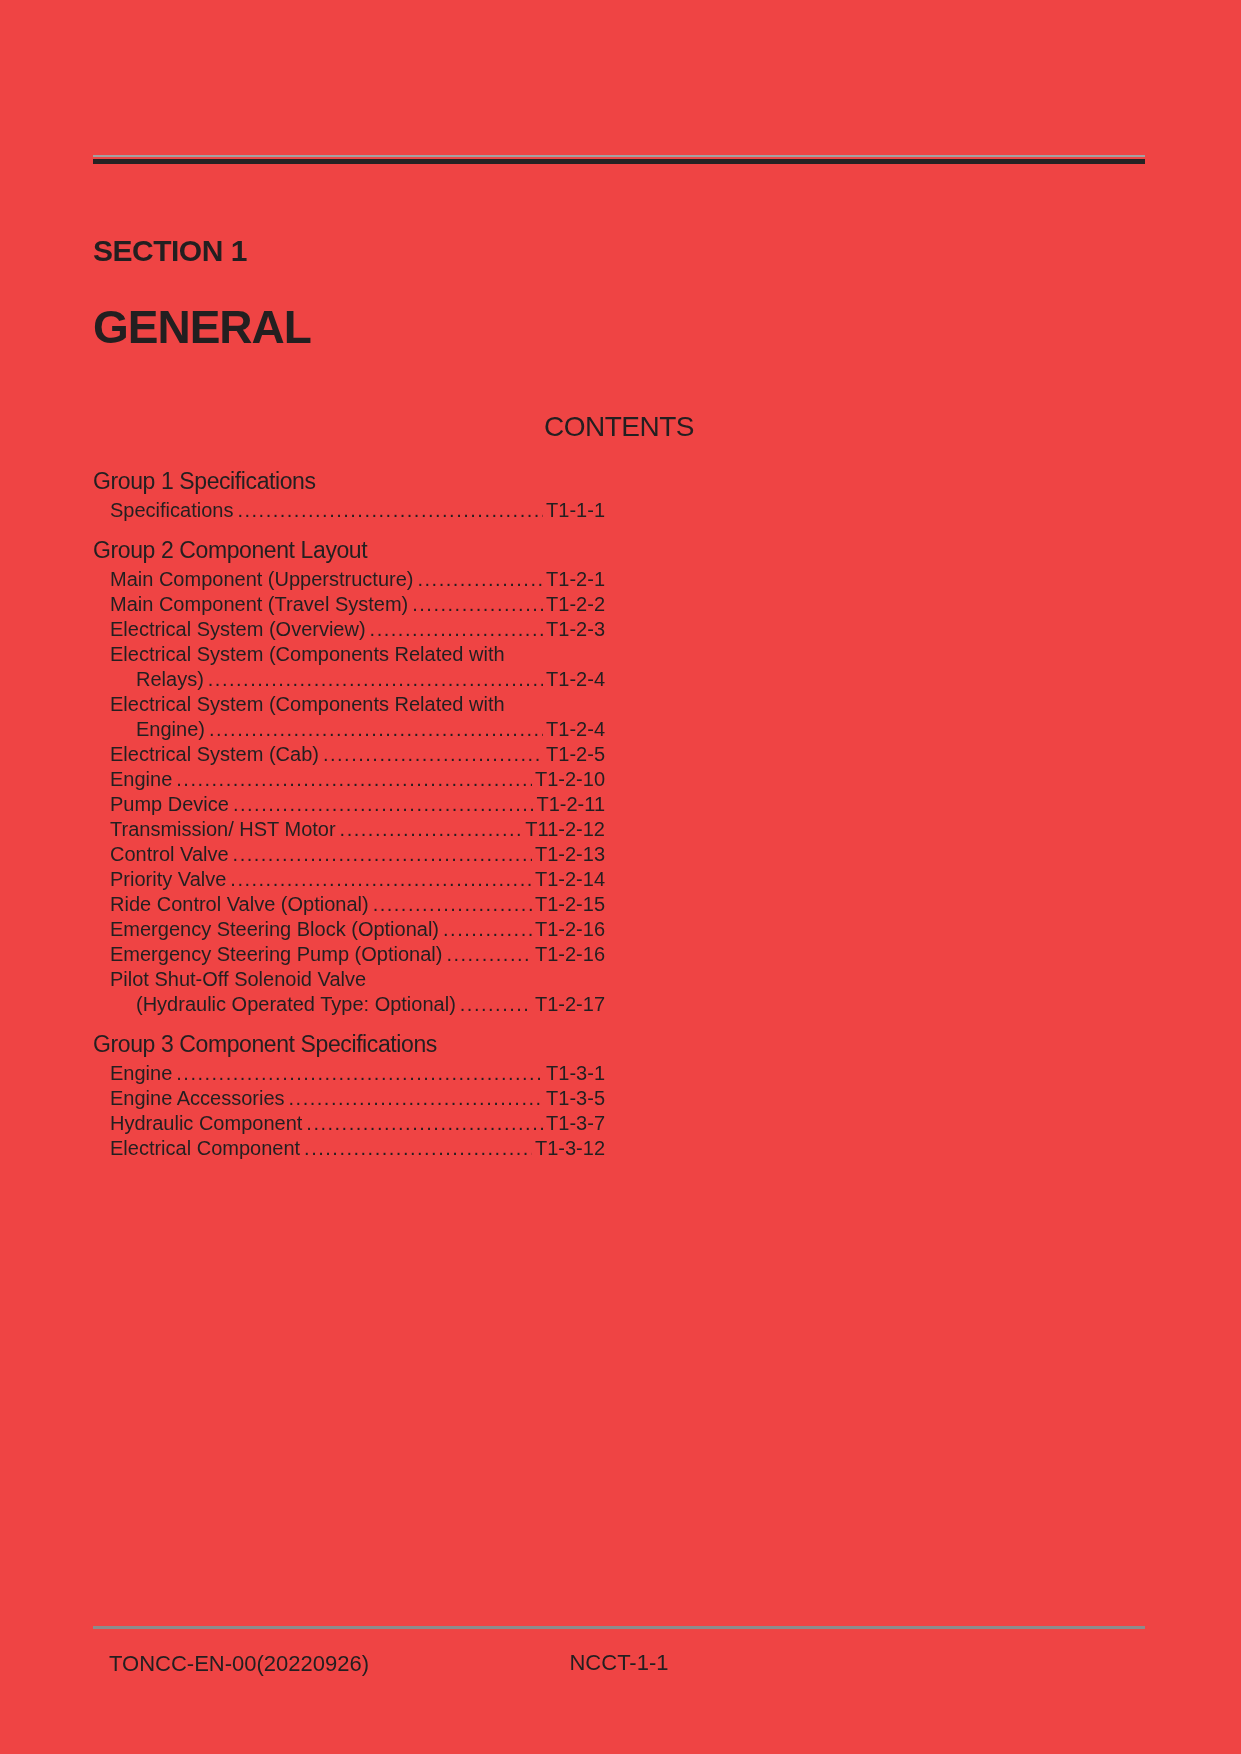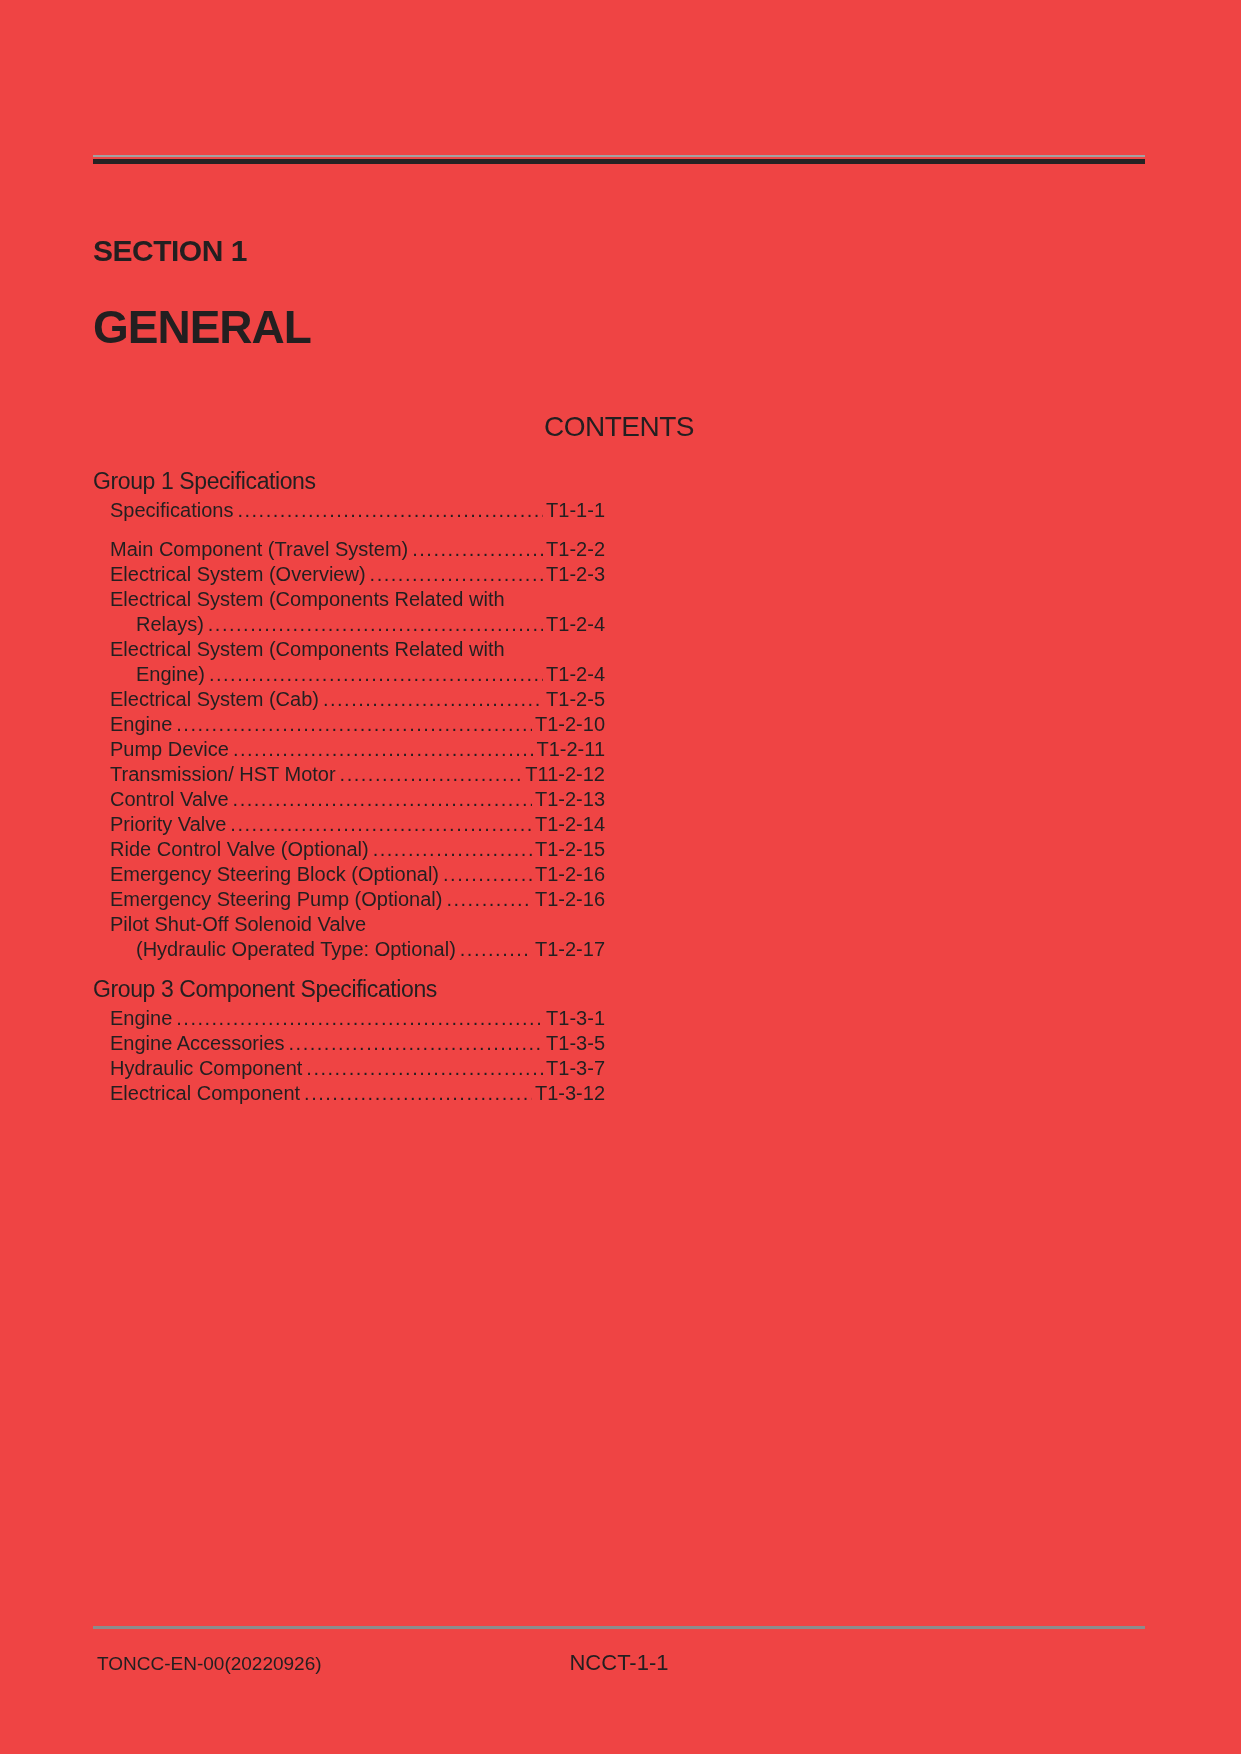--- a/index.html
+++ b/index.html
@@ -70,22 +70,22 @@
   }
   .toc-page { flex: 0 0 auto; }
 
   
   .rule-footer {
     position: absolute; left: 93px; width: 1052px; top: 1626px;
     height: 3px; background: #8c8c8c;
   }
   .footer-row { position: absolute; left: 93px; width: 1052px; top: 1650px; }
   .footer-doc-code {
-    position: absolute; left: 4px; top: 2px;
-    font-size: 19px; line-height: 24px; text-align: right;
+    position: absolute; left: 16px; top: 2px;
+    font-size: 22px; line-height: 24px; text-align: right;
   }
   .footer-page-number {
     position: absolute; left: 0; top: 0; width: 100%;
     text-align: center;
     font-size: 22px; line-height: 26px;
   }
 </style>
 </head>
 <body>
 
@@ -109,21 +109,27 @@
     <div class="toc-group-rows">
   <div class="toc-row">
     <span class="toc-row-title">Specifications</span>
     <span class="toc-dots"></span>
     <span class="toc-page">T1-1-1</span>
   </div>
 </div>
   </div>
 
   <div class="toc-group">
+    <div class="toc-group-heading">Group 2 Component Layout</div>
     <div class="toc-group-rows">
+  <div class="toc-row">
+    <span class="toc-row-title">Main Component (Upperstructure)</span>
+    <span class="toc-dots"></span>
+    <span class="toc-page">T1-2-1</span>
+  </div>
 
   <div class="toc-row">
     <span class="toc-row-title">Main Component (Travel System)</span>
     <span class="toc-dots"></span>
     <span class="toc-page">T1-2-2</span>
   </div>
 
   <div class="toc-row">
     <span class="toc-row-title">Electrical System (Overview)</span>
     <span class="toc-dots"></span>

